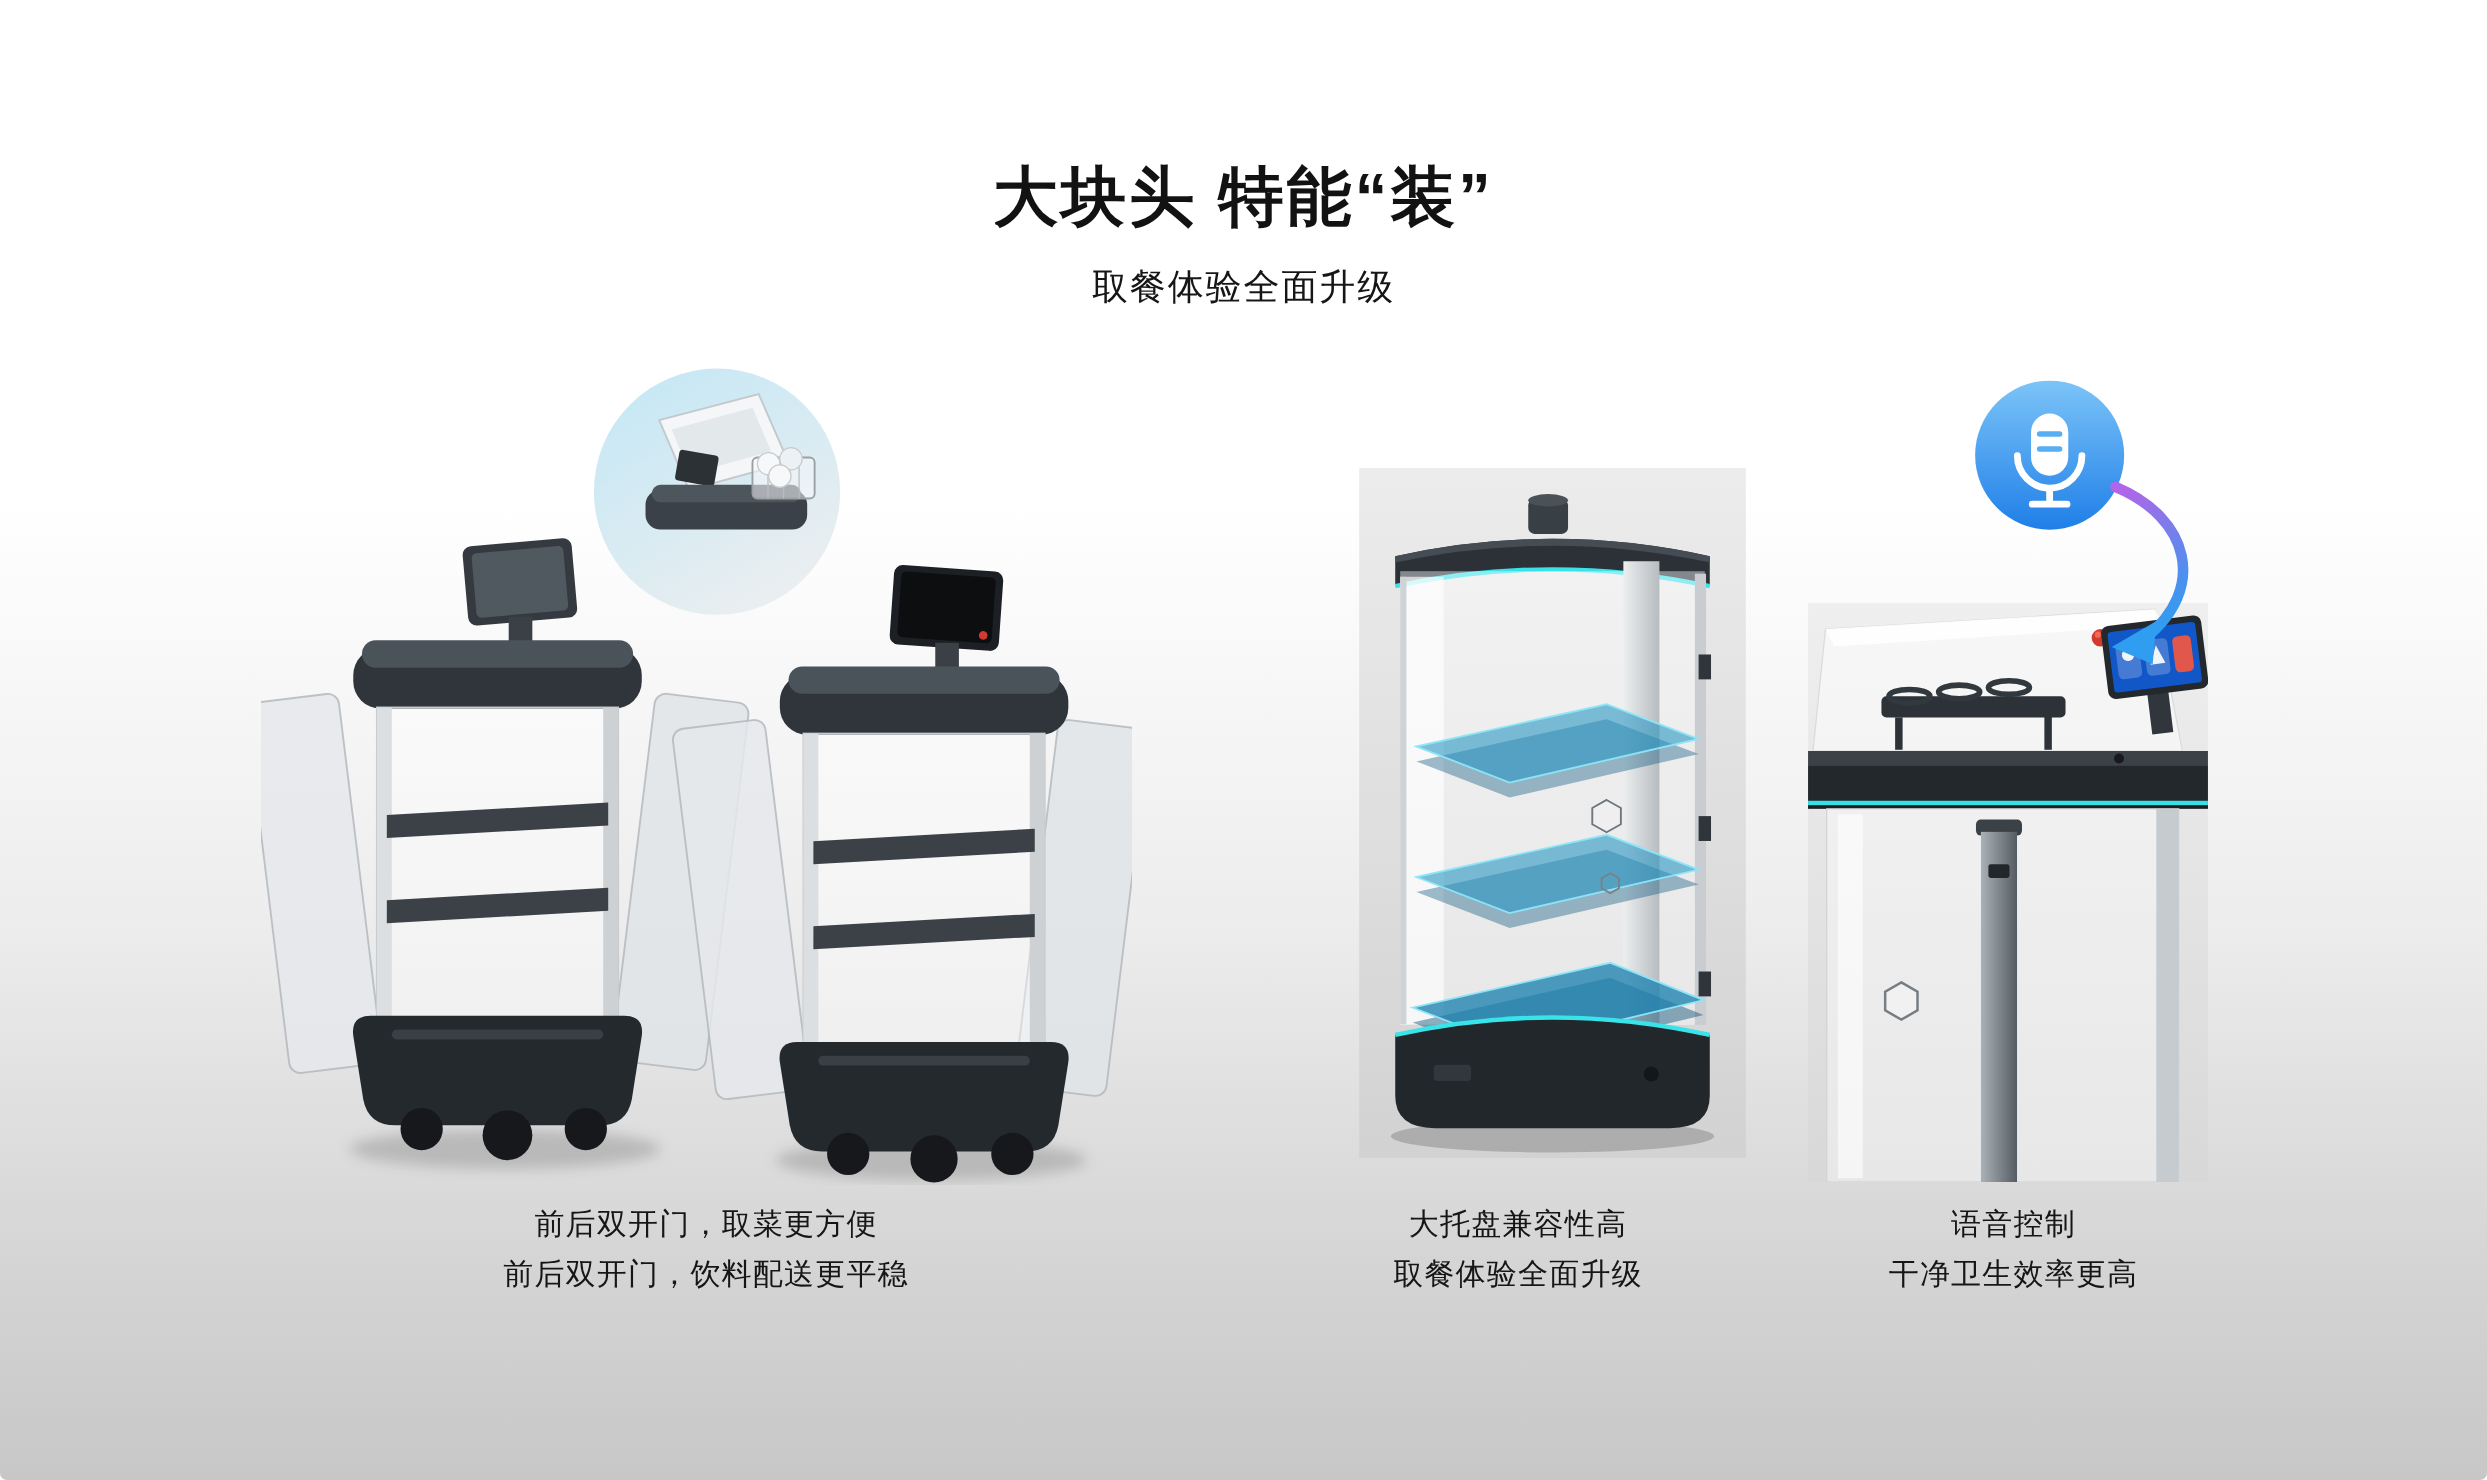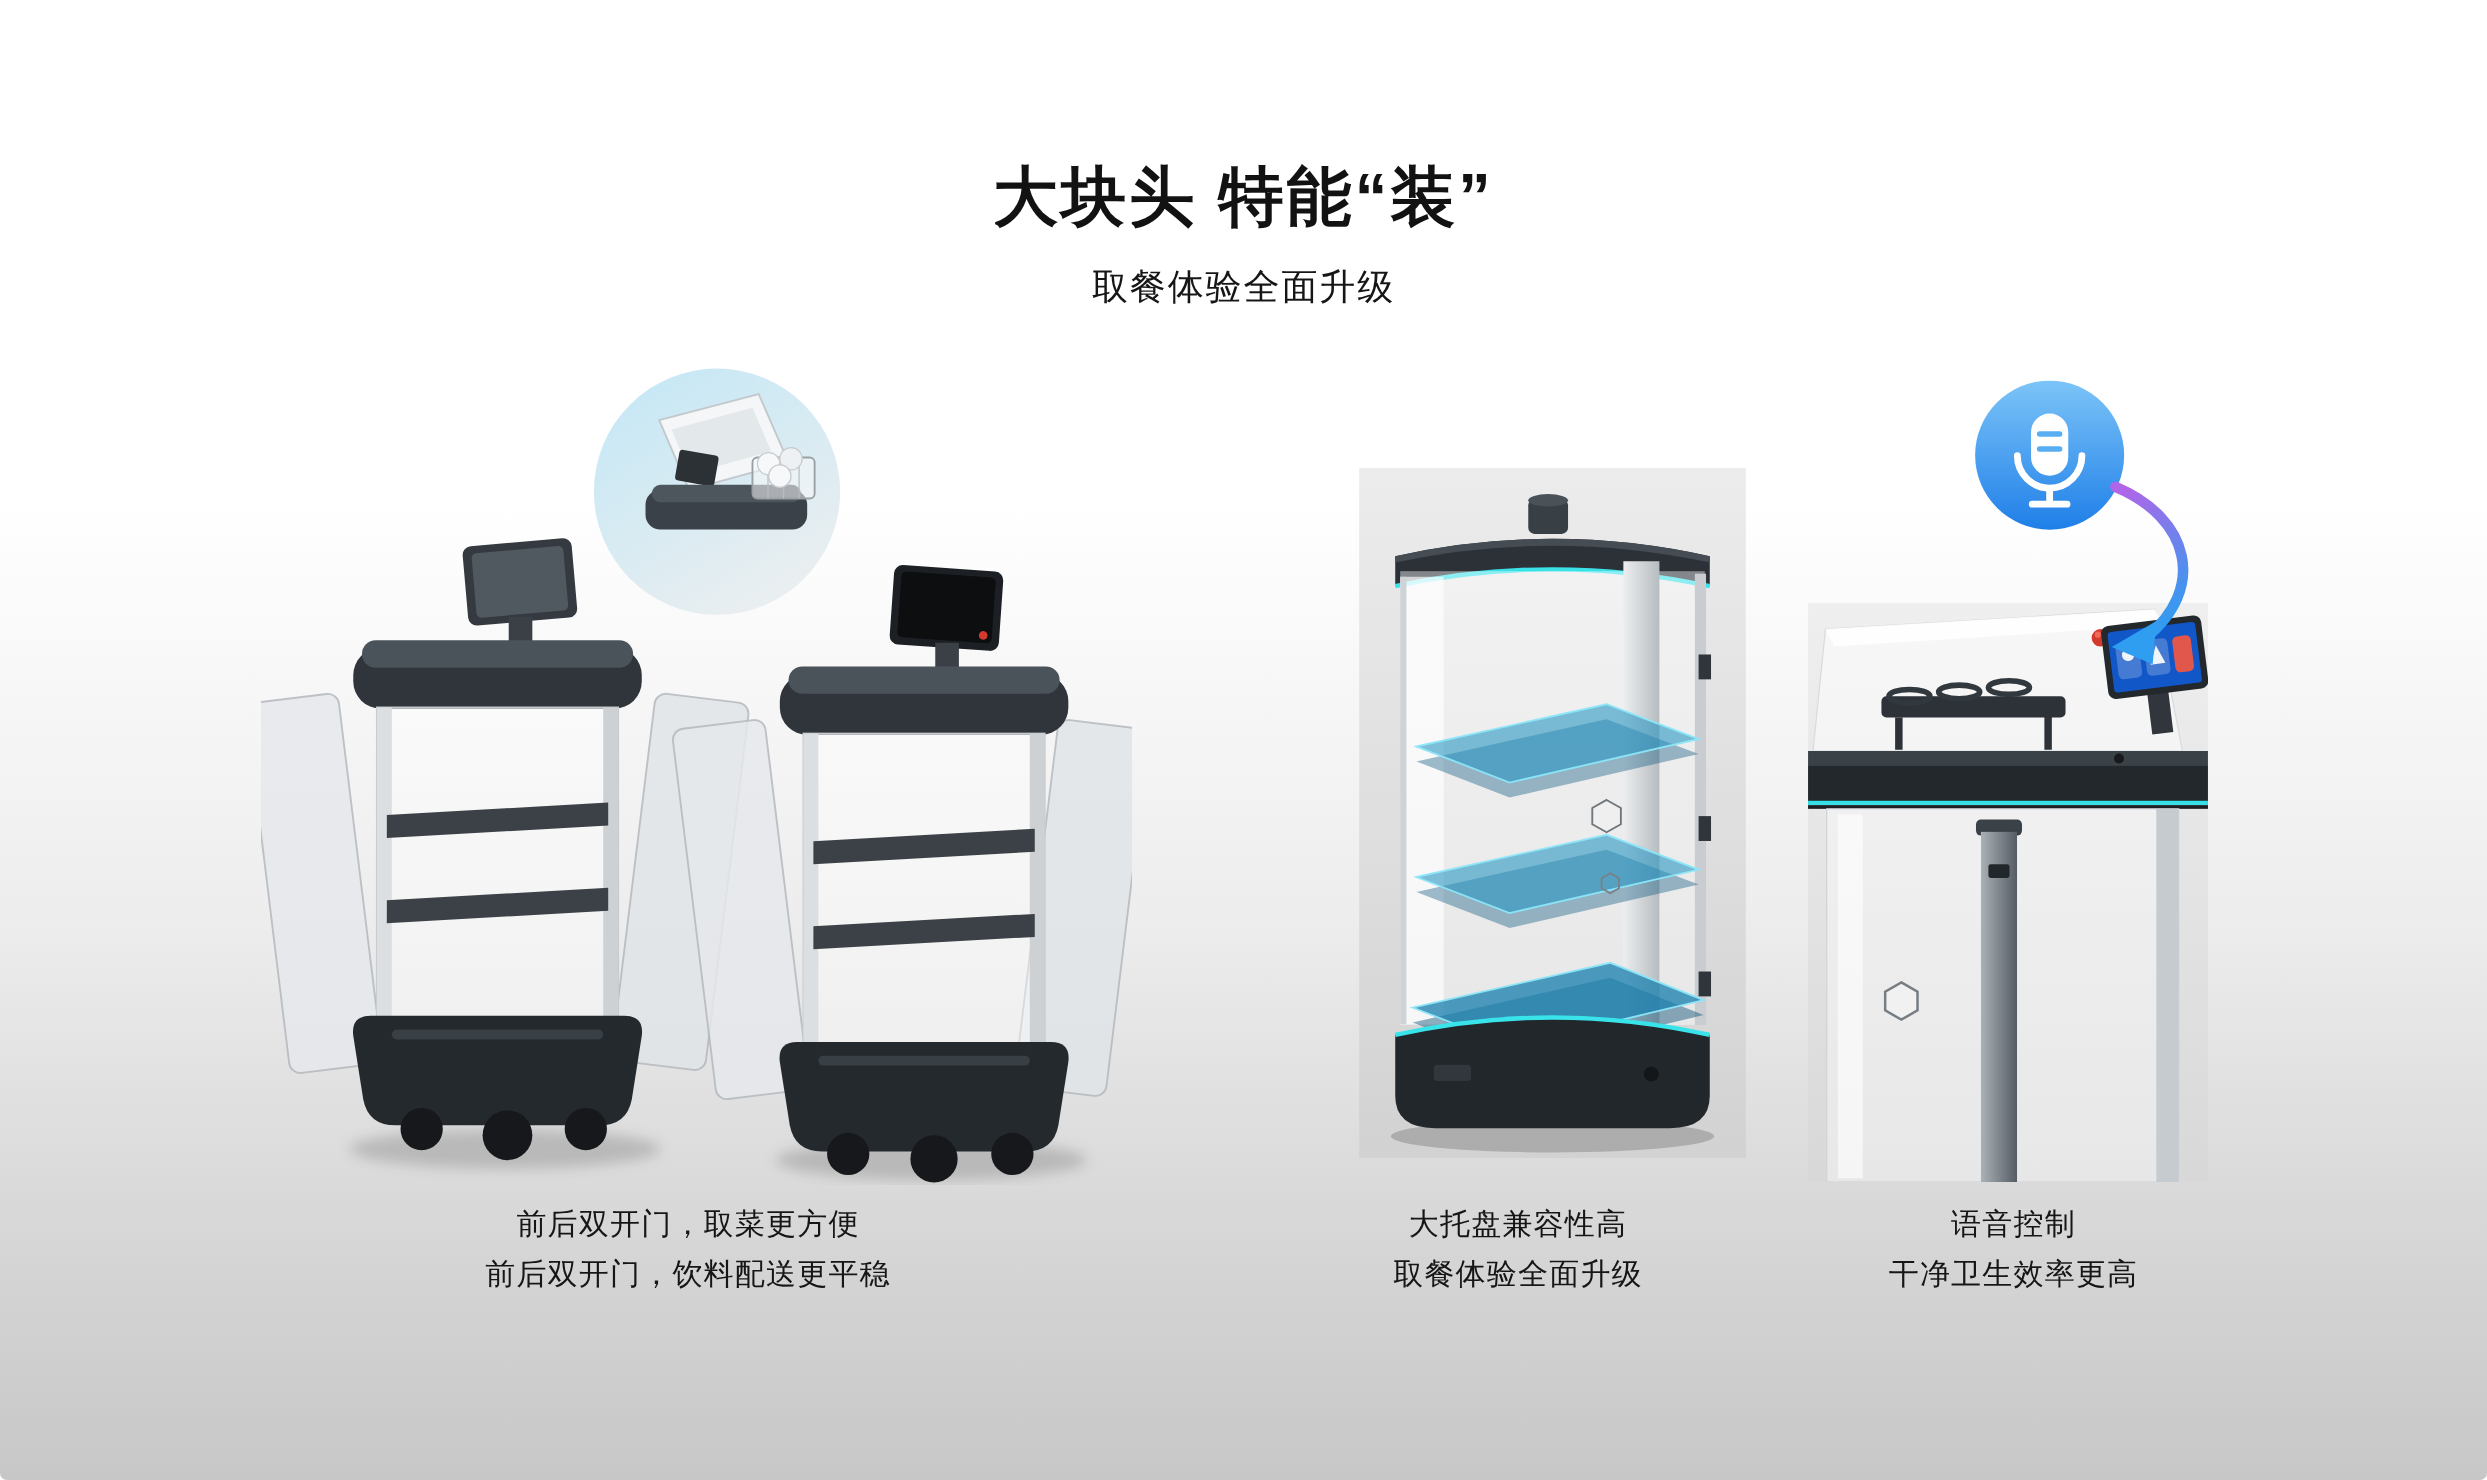--- a/index.html
+++ b/index.html
@@ -52,21 +52,21 @@
     position: absolute;
     top: 1199px;
     text-align: center;
     font-size: 30px;
     line-height: 50px;
     font-weight: 500;
     letter-spacing: 1.2px;
     color: #161616;
   }
   .caption p { margin: 0; }
-  .caption-left  { left: 315px;  width: 746px; }
+  .caption-left  { left: 333px;  width: 746px; }
   .caption-mid   { left: 1238px; width: 560px;  }
   .caption-right { left: 1765px; width: 497px;  }
 </style>
 </head>
 <body>
 
 <div class="page">
 
   <h1 class="title">大块头 特能“装”</h1>
   <p class="subtitle">取餐体验全面升级</p>

